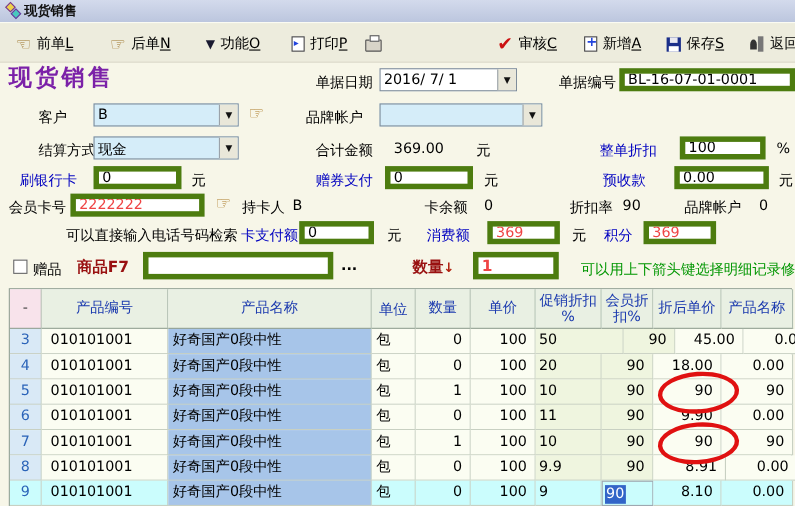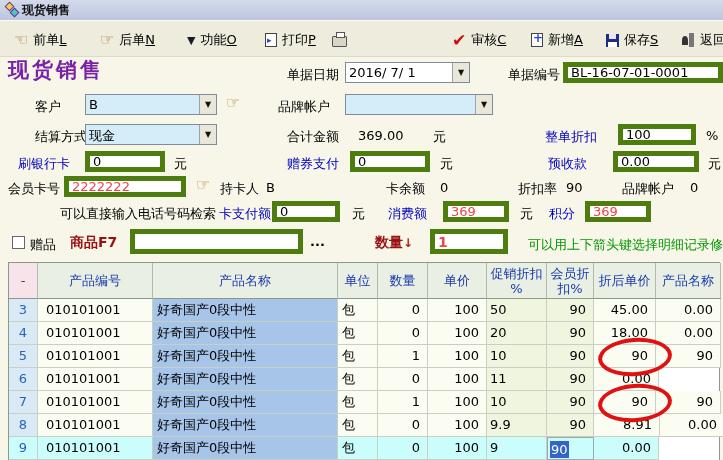--- a/index.html
+++ b/index.html
@@ -236,21 +236,21 @@
         </div>
       </div>
     <div id="tbody">
         <div class="trow">
           <div class="tcell c-num" style="width: 29px;">3</div>
           <div class="tcell c-code" style="width: 115px;">010101001</div>
           <div class="tcell c-name" style="width: 185px;">好奇国产0段中性</div>
           <div class="tcell c-unit" style="width: 40px;">包</div>
           <div class="tcell c-qty" style="width: 50px;">0</div>
           <div class="tcell c-price" style="width: 59px;">100</div>
-          <div class="tcell c-promo" style="width: 60px;">50</div>
+          <div class="tcell c-promo" style="width: 80px;">50</div>
           <div class="tcell c-member" style="width: 47px;">90</div>
           <div class="tcell c-dprice" style="width: 62px;">45.00</div>
           <div class="tcell c-damt" style="width: 65px;">0.00</div>
         </div>
         <div class="trow">
           <div class="tcell c-num" style="width: 29px;">4</div>
           <div class="tcell c-code" style="width: 115px;">010101001</div>
           <div class="tcell c-name" style="width: 185px;">好奇国产0段中性</div>
           <div class="tcell c-unit" style="width: 40px;">包</div>
           <div class="tcell c-qty" style="width: 50px;">0</div>
@@ -274,20 +274,21 @@
         </div>
         <div class="trow">
           <div class="tcell c-num" style="width: 29px;">6</div>
           <div class="tcell c-code" style="width: 115px;">010101001</div>
           <div class="tcell c-name" style="width: 185px;">好奇国产0段中性</div>
           <div class="tcell c-unit" style="width: 40px;">包</div>
           <div class="tcell c-qty" style="width: 50px;">0</div>
           <div class="tcell c-price" style="width: 59px;">100</div>
           <div class="tcell c-promo" style="width: 60px;">11</div>
           <div class="tcell c-member" style="width: 47px;">90</div>
+          <div class="tcell c-dprice" style="width: 62px;">9.90</div>
           <div class="tcell c-damt" style="width: 65px;">0.00</div>
         </div>
         <div class="trow">
           <div class="tcell c-num" style="width: 29px;">7</div>
           <div class="tcell c-code" style="width: 115px;">010101001</div>
           <div class="tcell c-name" style="width: 185px;">好奇国产0段中性</div>
           <div class="tcell c-unit" style="width: 40px;">包</div>
           <div class="tcell c-qty" style="width: 50px;">1</div>
           <div class="tcell c-price" style="width: 59px;">100</div>
           <div class="tcell c-promo" style="width: 60px;">10</div>
@@ -309,20 +310,21 @@
         </div>
         <div class="trow sel">
           <div class="tcell c-num" style="width: 29px;">9</div>
           <div class="tcell c-code" style="width: 115px;">010101001</div>
           <div class="tcell c-name" style="width: 185px;">好奇国产0段中性</div>
           <div class="tcell c-unit" style="width: 40px;">包</div>
           <div class="tcell c-qty" style="width: 50px;">0</div>
           <div class="tcell c-price" style="width: 59px;">100</div>
           <div class="tcell c-promo" style="width: 60px;">9</div>
           <div class="tcell c-member editing" style="width: 47px;"><span class="seltext">90</span></div>
+          <div class="tcell c-dprice" style="width: 62px;">8.10</div>
           <div class="tcell c-damt" style="width: 65px;">0.00</div>
         </div>
       </div>
   <div class="red-ellipse" style="top: 75px;"></div>
       <div class="red-ellipse" style="top: 121px;"></div>
     </div>
 
 </div>
 
 </body></html>

